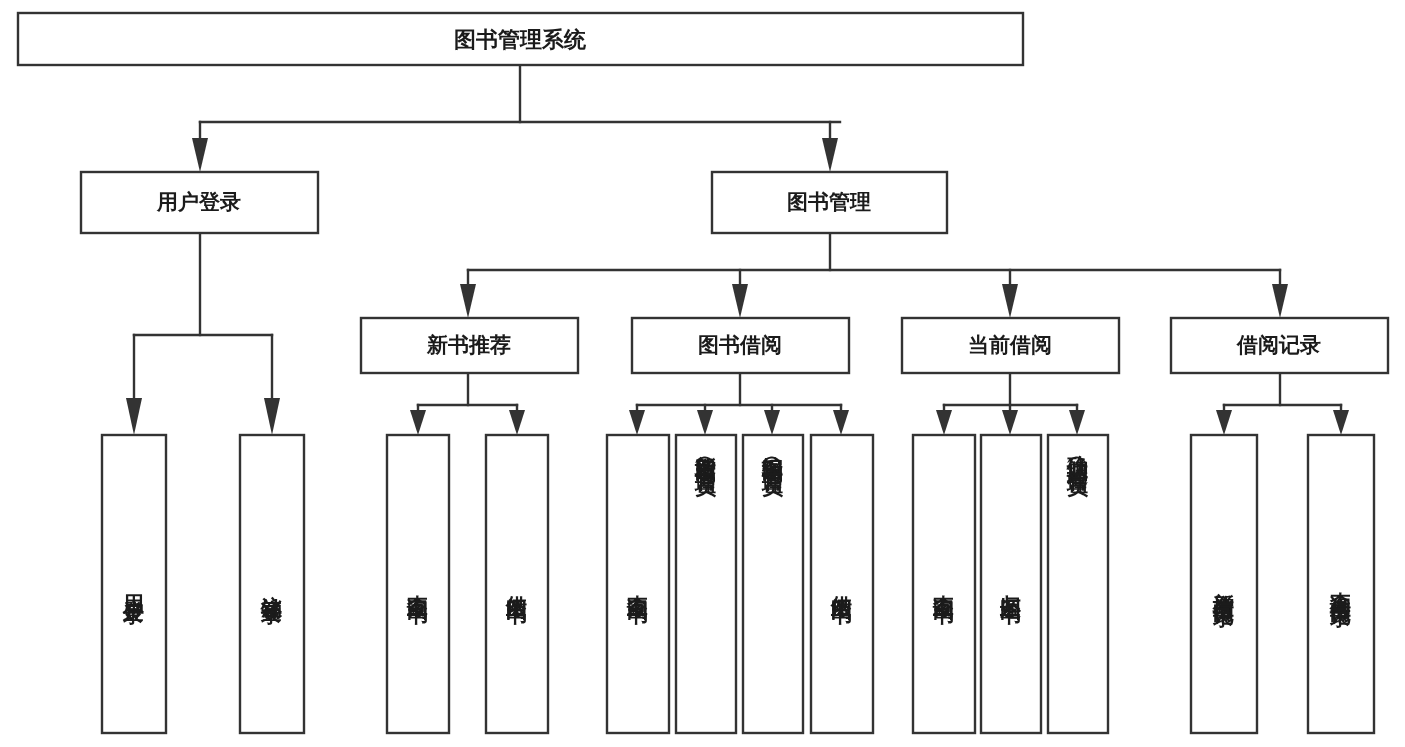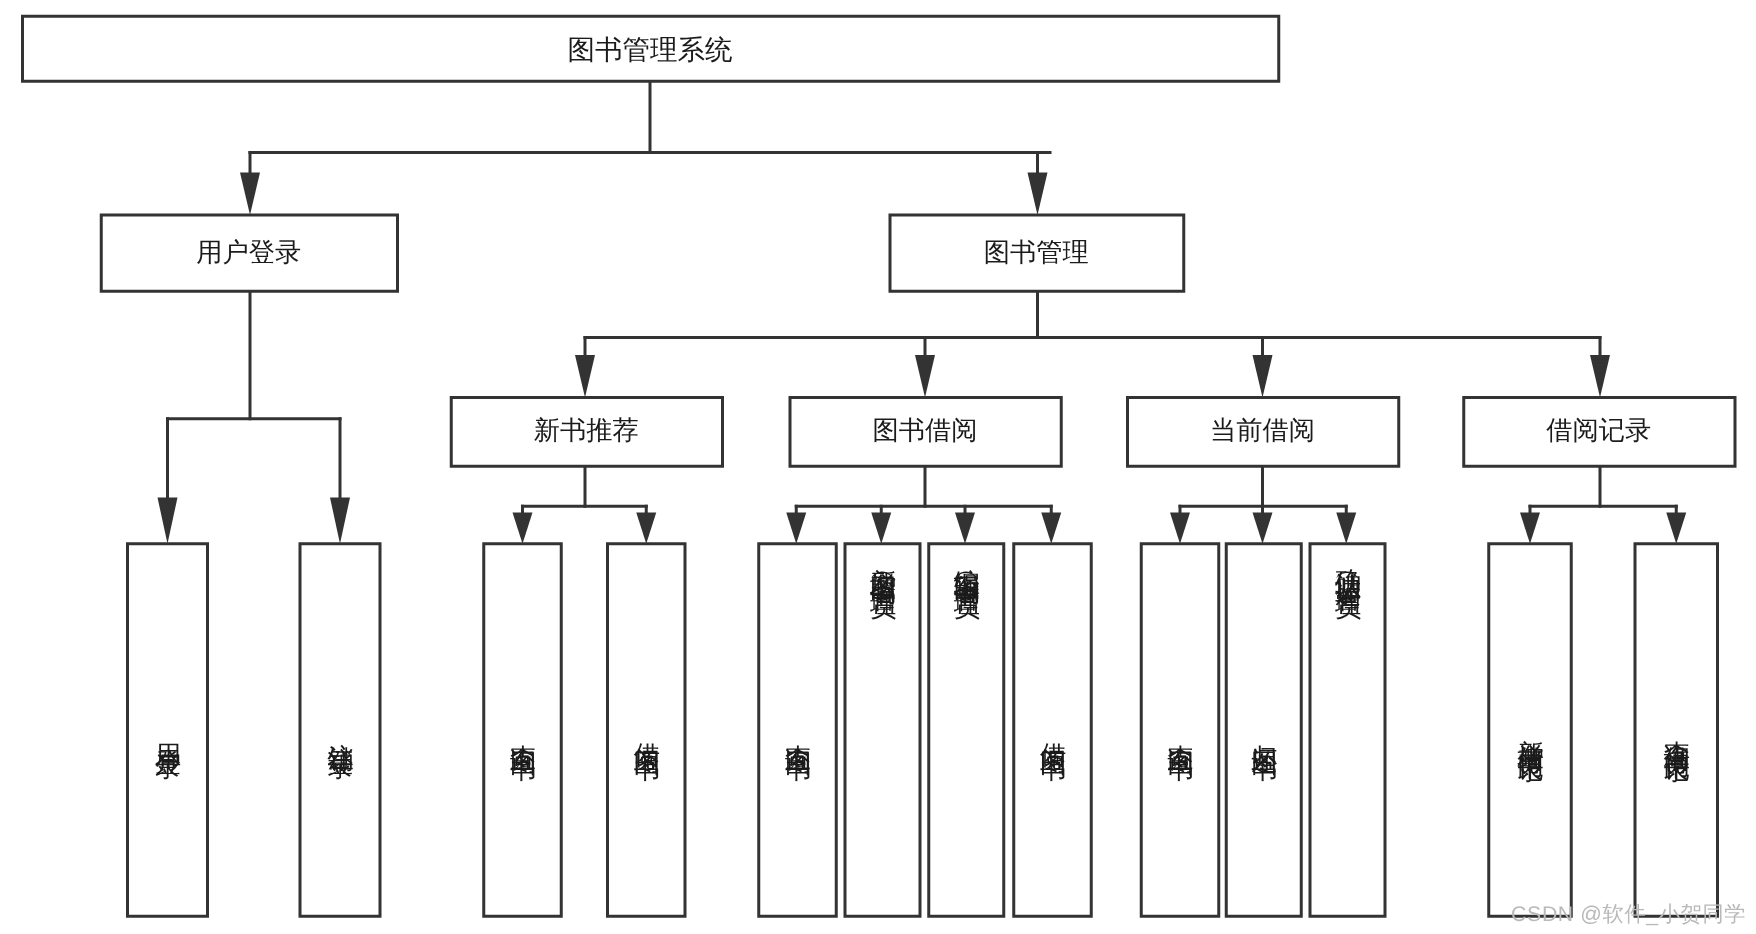--- a/index.html
+++ b/index.html
@@ -7,20 +7,21 @@
     padding: 0;
     background: #ffffff;
   }
   #page {
     position: relative;
     width: 1405px;
     height: 747px;
     background: #ffffff;
     font-family: "Liberation Sans", "DejaVu Sans", sans-serif;
     overflow: hidden;
+    font-weight: bold;
   }
   #diagram-svg {
     position: absolute;
     left: 0;
     top: 0;
     width: 1405px;
     height: 747px;
   }
   .node-rect {
     fill: #ffffff;
@@ -245,15 +246,14 @@
     <span class="leaf-label">确认归还（管理员）</span>
   </div>
 
   <div class="leaf-label-wrap" style="left:1191px; top:435px; width:66px; height:298px;">
     <span class="leaf-label">新增借阅记录</span>
   </div>
   <div class="leaf-label-wrap" style="left:1308px; top:435px; width:66px; height:298px;">
     <span class="leaf-label">查询借阅记录</span>
   </div>
 
-  <div id="watermark">CSDN @软件_小贺同学</div>
 
 </div>
 
 </body></html>

